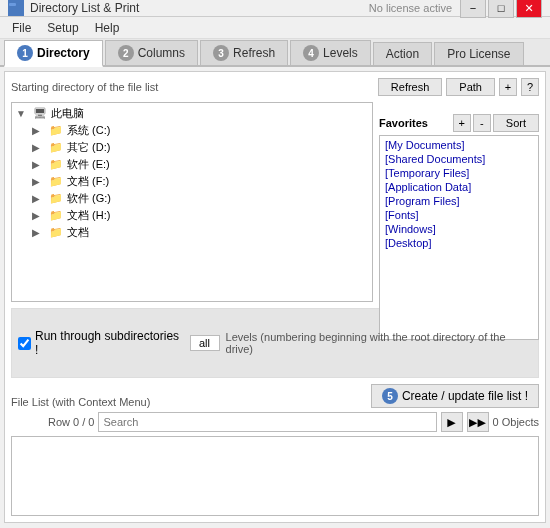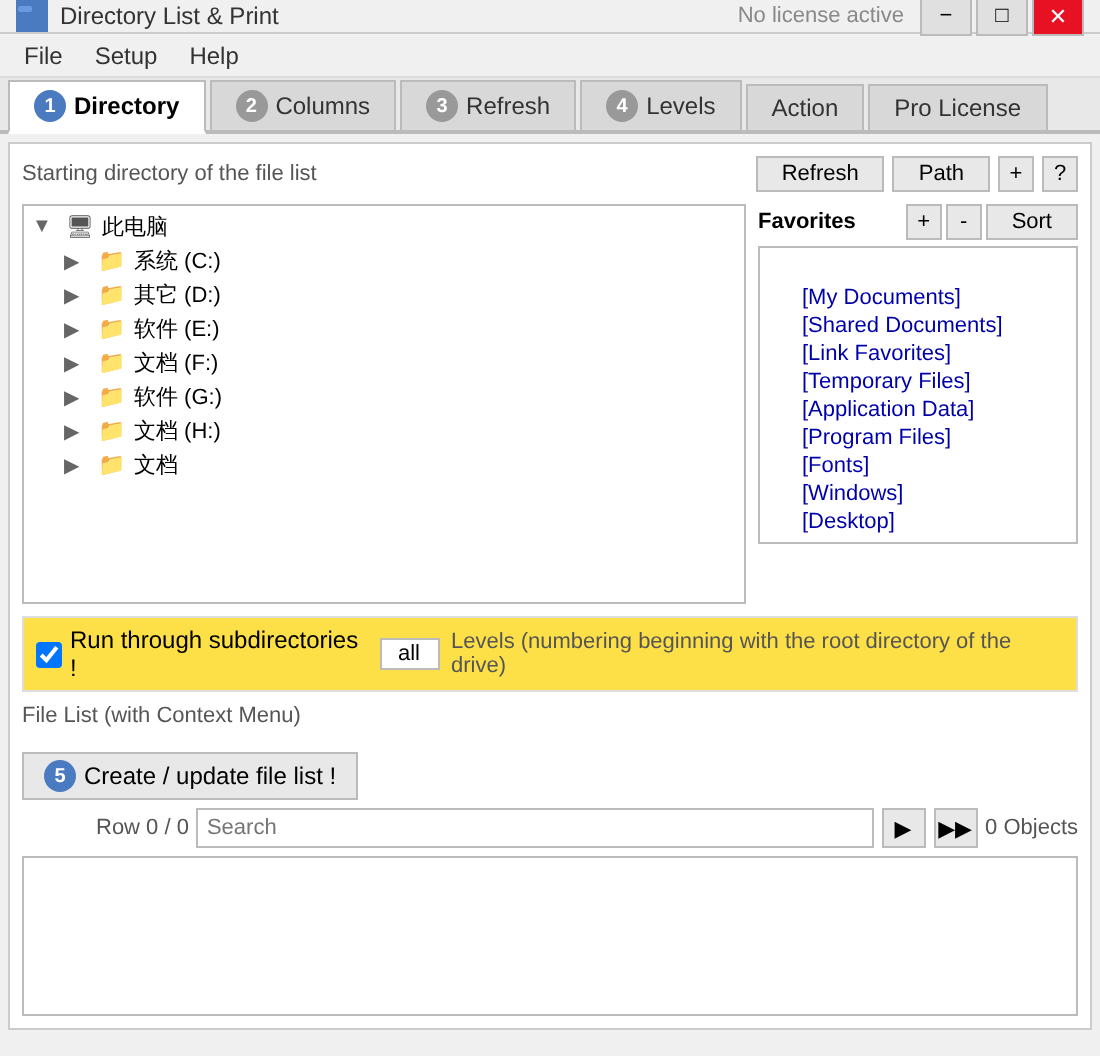--- a/index.html
+++ b/index.html
@@ -131,65 +131,65 @@
     .tree-expand { width: 16px; font-size: 10px; color: #666; }
     .tree-icon { width: 16px; height: 12px; margin-right: 3px; display: inline-flex; align-items: center; justify-content: center; }
     .folder-icon { color: #f5c518; font-size: 11px; }
     .computer-icon { color: #555; font-size: 11px; }
     .tree-label { font-size: 11px; }
     .tree-child { margin-left: 16px; }
 
     
     .favorites-panel {
       flex: 0 0 160px;
+      margin-top: 12px;
     }
     .favorites-header {
       display: flex;
       align-items: center;
       gap: 2px;
       margin-bottom: 3px;
     }
     .favorites-title { font-size: 11px; font-weight: bold; flex: 1; }
     .favorites-list {
       border: 1px solid #bbb;
       background: #fff;
-      height: 149px;
+      height: 205px;
       overflow-y: auto;
-      padding: 18px;
+      padding: 2px;
     }
     .favorites-item {
       font-size: 11px;
       padding: 1px 3px;
       cursor: pointer;
       color: #00a;
       text-decoration: none;
     }
 
     
     .subdir-row {
       display: flex;
       align-items: center;
       gap: 6px;
       margin-top: 6px;
-      padding: 4px 6px;
-      background: #fde047;
+      padding: 20px 6px;
+      background: #e5e5e5;
       border: 1px solid #ddd;
     }
     .checkbox-label { display: flex; align-items: center; gap: 4px; font-size: 11px; cursor: pointer; }
     .levels-input { width: 30px; height: 16px; border: 1px solid #bbb; font-size: 11px; text-align: center; }
     .levels-text { font-size: 11px; color: #555; }
 
     
     .filelist-header {
       display: flex;
-      align-items: flex-start;
+      align-items: flex-end;
       gap: 6px;
       margin-top: 6px;
       margin-bottom: 4px;
-      flex-direction: column;
     }
     .filelist-title { font-size: 11px; color: #555; }
     .create-btn {
       padding: 3px 10px;
       background: #e8e8e8;
       border: 1px solid #bbb;
       cursor: pointer;
       font-size: 11px;
       display: flex; align-items: center; gap: 4px;
     }
@@ -362,21 +362,20 @@
       <div class="favorites-panel">
         <div class="favorites-header">
           <span class="favorites-title">Favorites</span>
           <button class="btn-tiny">+</button>
           <button class="btn-tiny">-</button>
           <button class="btn-small">Sort</button>
         </div>
         <div class="favorites-list">
           <div class="favorites-item">[My Documents]</div>
           <div class="favorites-item">[Shared Documents]</div>
-          <div class="favorites-item">[Link Favorites]</div>
           <div class="favorites-item">[Temporary Files]</div>
           <div class="favorites-item">[Application Data]</div>
           <div class="favorites-item">[Program Files]</div>
           <div class="favorites-item">[Fonts]</div>
           <div class="favorites-item">[Windows]</div>
           <div class="favorites-item">[Desktop]</div>
         </div>
       </div>
     </div>
 

